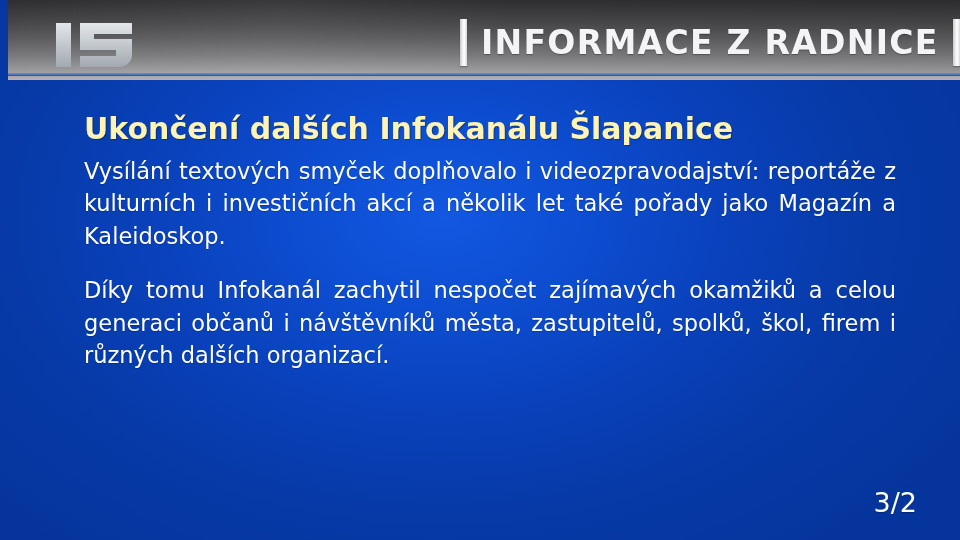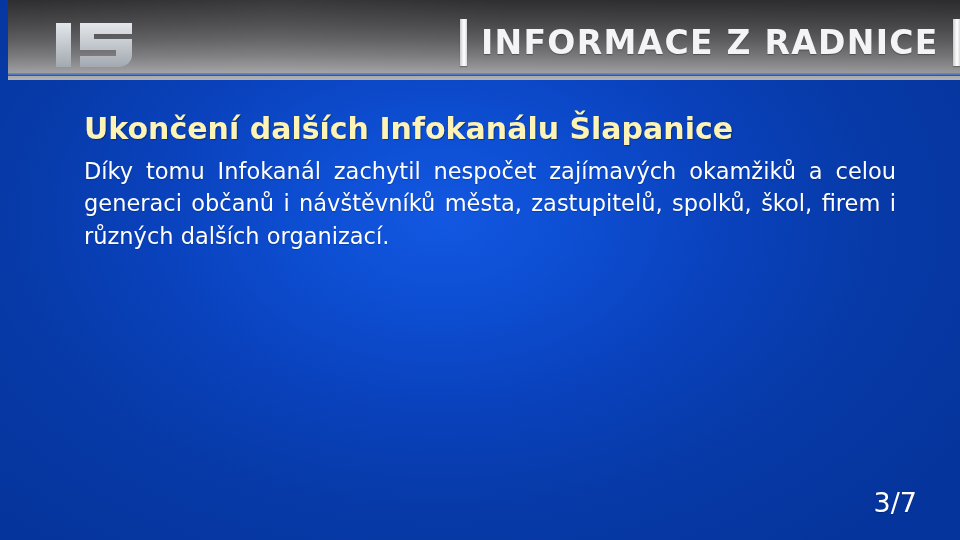--- a/index.html
+++ b/index.html
@@ -175,18 +175,19 @@
       <span class="header-title">INFORMACE Z RADNICE</span>
       <span class="vbar"></span>
     </div>
 
     <div class="header-rule"></div>
   </div>
 
   <h1 class="slide-title">Ukončení dalších Infokanálu Šlapanice</h1>
 
   <div class="body-block">
+    <p class="para">Vysílání textových smyček doplňovalo i videozpravodajství: reportáže z kulturních i investičních akcí a několik let také pořady jako Magazín a Kaleidoskop.</p>
     <p class="para">Díky tomu Infokanál zachytil nespočet zajímavých okamžiků a celou generaci občanů i návštěvníků města, zastupitelů, spolků, škol, firem i různých dalších organizací.</p>
   </div>
 
-  <div class="page-indicator">3/7</div>
+  <div class="page-indicator">3/2</div>
 
 </div>
 
 </body></html>

